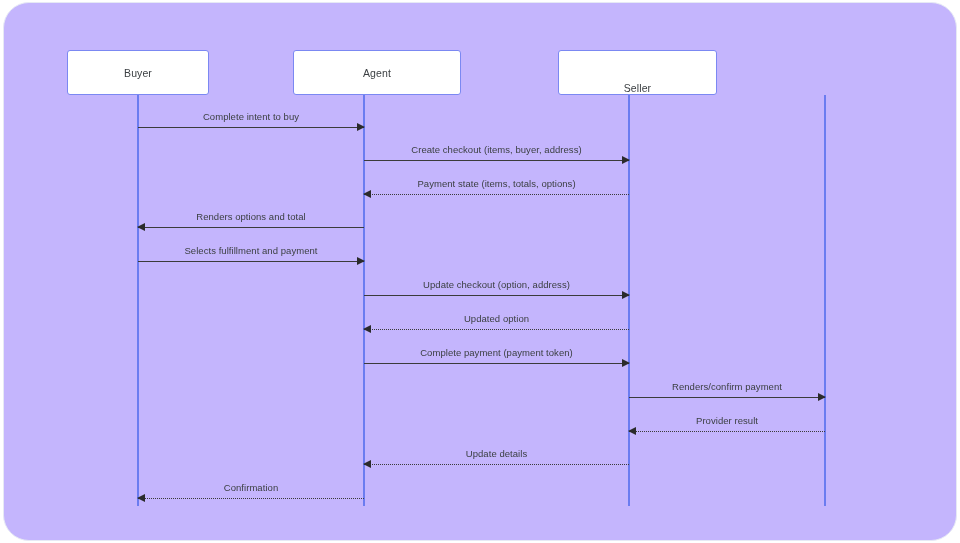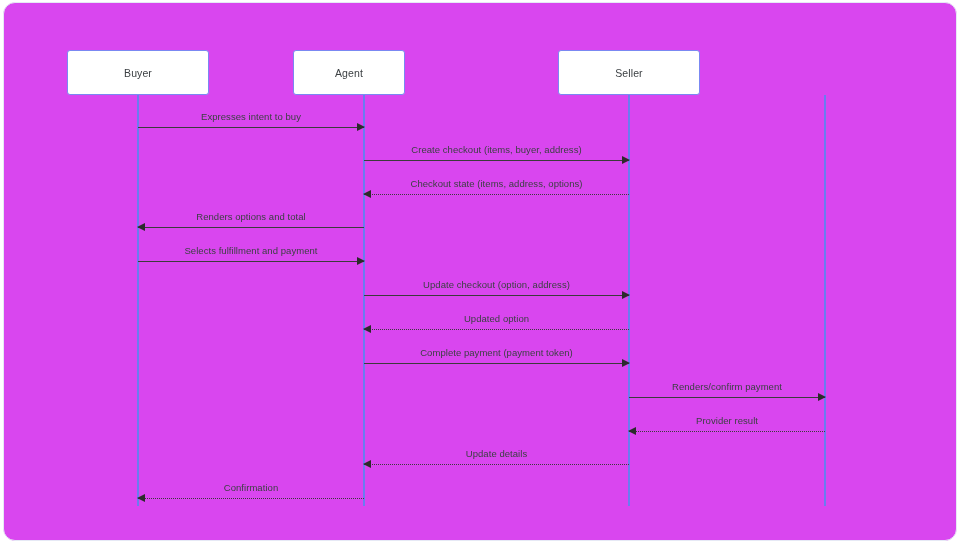--- a/index.html
+++ b/index.html
@@ -13,22 +13,22 @@
     overflow: hidden;
     font-family: "Liberation Sans", sans-serif;
   }
 
   #canvas {
     position: absolute;
     left: 3px;
     top: 2px;
     width: 954px;
     height: 539px;
-    background: #d946ef;
-    border-radius: 12px;
+    background: #c4b5fd;
+    border-radius: 26px;
     border: 1px solid #e6e9f5;
     box-sizing: border-box;
     overflow: hidden;
   }
 
   .diagram {
     position: absolute;
     left: 0;
     top: 0;
     width: 954px;
@@ -107,43 +107,43 @@
 </style>
 </head>
 <body>
 
 <div id="canvas">
   <div class="diagram" id="diagram-root">
       <div class="participant" style="left: 63px; top: 47px; width: 142px;">
         <span class="pname">Buyer</span>
       </div>
       <div class="lifeline" style="left: 133px; top: 92px; height: 411px;"></div>
-      <div class="participant" style="left: 289px; top: 47px; width: 112px;">
+      <div class="participant" style="left: 289px; top: 47px; width: 168px;">
         <span class="pname">Agent</span>
       </div>
       <div class="lifeline" style="left: 359px; top: 92px; height: 411px;"></div>
-      <div class="participant" style="left: 554px; top: 47px; width: 142px;">
+      <div class="participant" style="left: 554px; top: 47px; width: 159px; align-items: flex-end;">
         <span class="pname">Seller</span>
       </div>
       <div class="lifeline" style="left: 624px; top: 92px; height: 411px;"></div>
       <div class="lifeline" style="left: 820px; top: 92px; height: 411px;"></div>
       <div class="msg to-right" style="left: 134px; top: 124px; width: 226px;">
         <div class="line"></div>
         <div class="head"></div>
-        <div class="mlabel">Expresses intent to buy</div>
+        <div class="mlabel">Complete intent to buy</div>
       </div>
       <div class="msg to-right" style="left: 360px; top: 157px; width: 265px;">
         <div class="line"></div>
         <div class="head"></div>
         <div class="mlabel">Create checkout (items, buyer, address)</div>
       </div>
       <div class="msg dotted to-left" style="left: 360px; top: 191px; width: 265px;">
         <div class="line"></div>
         <div class="head"></div>
-        <div class="mlabel">Checkout state (items, address, options)</div>
+        <div class="mlabel">Payment state (items, totals, options)</div>
       </div>
       <div class="msg to-left" style="left: 134px; top: 224px; width: 226px;">
         <div class="line"></div>
         <div class="head"></div>
         <div class="mlabel">Renders options and total</div>
       </div>
       <div class="msg to-right" style="left: 134px; top: 258px; width: 226px;">
         <div class="line"></div>
         <div class="head"></div>
         <div class="mlabel">Selects fulfillment and payment</div>

